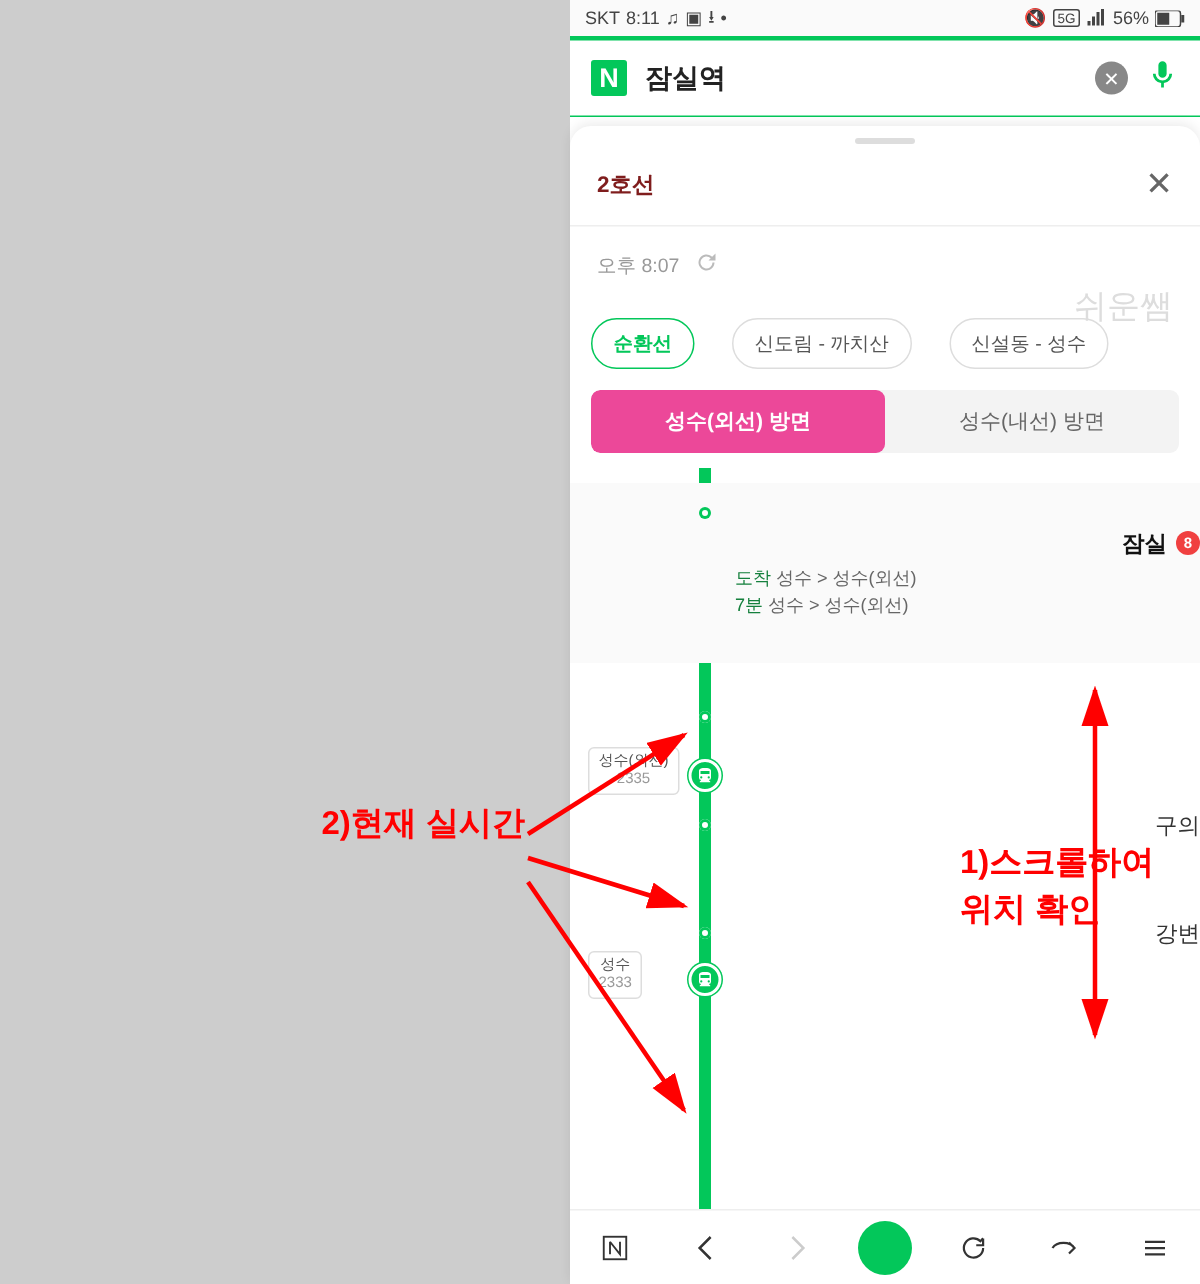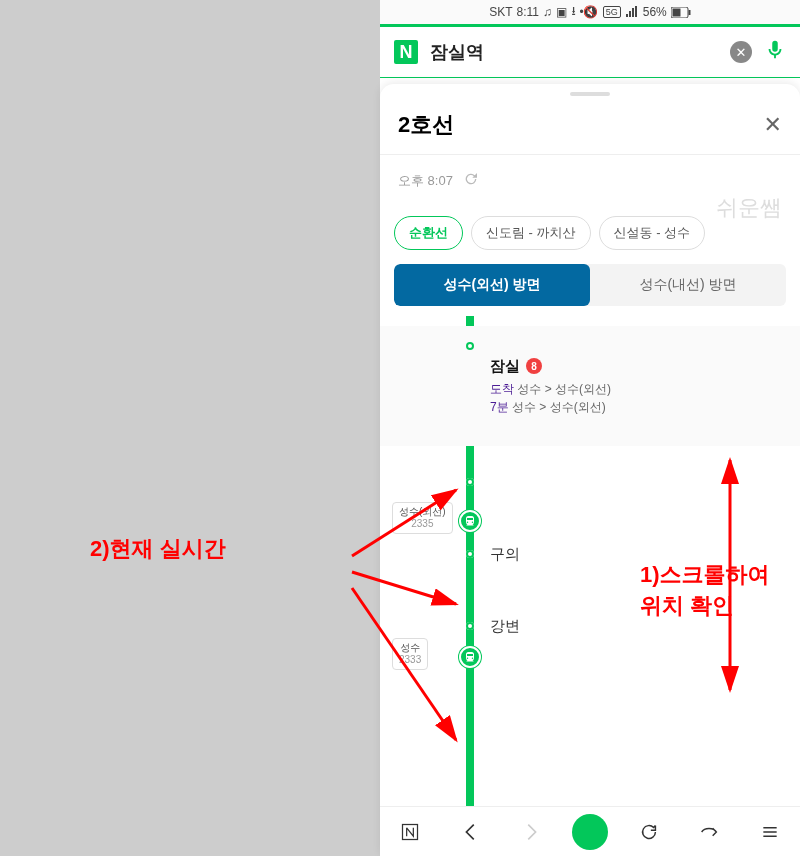--- a/index.html
+++ b/index.html
@@ -20,21 +20,21 @@
     background: #fff;
     display: flex;
     flex-direction: column;
   }
   
   .status-bar {
     height: 24px;
     background: #fafafa;
     display: flex;
     align-items: center;
-    justify-content: center;
+    justify-content: space-between;
     padding: 0 10px;
     font-size: 12px;
     color: #444;
   }
   .status-left { display:flex; align-items:center; gap:4px;}
   .status-right { display:flex; align-items:center; gap:4px;}
   .status-right svg { display:block; }
   
   .nav-header {
     height: 54px;
@@ -74,80 +74,80 @@
     position:relative;
   }
   .sheet-handle {
     width:40px; height:4px; background:#ddd; border-radius:2px;
     margin: 8px auto 6px;
   }
   .sheet-header {
     display:flex; align-items:center; justify-content:space-between;
     padding: 8px 18px 14px;
   }
-  .line-name { color:#000000; font-weight:700; font-size:22px;}
+  .line-name { color:#7f1d1d; font-weight:700; font-size:15px;}
   .close-x { font-size:22px; color:#666; }
   .divider { height:1px; background:#eee; }
   .info-row {
     display:flex; align-items:center; justify-content:space-between;
     padding: 16px 18px 4px;
     position:relative;
   }
   .info-title { font-weight:700; font-size:16px; color:#222;}
   .info-time { color:#999; font-size:13px; display:flex; align-items:center; gap:10px;}
   .watermark {
     position:absolute; right:18px; top:38px;
     font-size:22px; color:#ddd; font-weight:500;
     pointer-events:none;
   }
   
   .chips {
-    display:flex; gap:8px; padding: 22px 14px 14px; align-items: center;
+    display:flex; gap:25px; padding: 22px 14px 14px; align-items: center;
   }
   .chip {
     border:1px solid #ddd; border-radius: 18px;
     padding: 7px 14px; font-size:13px; color:#555;
   }
   .chip.active { border-color:#03c75a; color:#03c75a; font-weight:700;}
   
   .dir-tabs {
     margin: 0 14px 10px;
     display:flex; background:#f3f3f3; border-radius:6px; overflow:hidden;
   }
   .dir-tab {
     flex:1; text-align:center; padding:12px 0; font-size:14px; color:#666;
   }
-  .dir-tab.active { background:#0369a1; color:#fff; font-weight:600; border-radius:6px;text-align:center;}
+  .dir-tab.active { background:#ec4899; color:#fff; font-weight:600; border-radius:6px;text-align:center;}
   
   .line-wrap {
     flex:1; position:relative; overflow:hidden;
   }
   .line-track {
     position:absolute; left:86px; top:0; bottom:0; width:8px; background:#03c75a;
   }
   .stations { position:relative; padding-top:10px;}
   .station {
     position:relative; min-height:72px; padding-left:110px; display:flex; flex-direction:column; justify-content:center;
   }
   .station .dot {
     position:absolute; left:86px; width:8px; height:8px; background:#fff; border-radius:50%;
     top:50%; transform:translate(0,-50%);
     box-shadow: inset 0 0 0 2px #03c75a;
   }
   .station.current { background:#fafafa; min-height:110px;}
-  .station-name { font-size:15px; color:#333; display:flex; align-items:center; gap:6px;}
+  .station-name { font-size:15px; color:#333; display:flex; align-items:center; gap:6px;justify-content:flex-end;}
   .station.current .station-name { font-weight:700; color:#111;}
   .badge {
     display:inline-flex; width:16px; height:16px; border-radius:50%;
     align-items:center; justify-content:center; font-size:10px; color:#fff; font-weight:700;
   }
   .badge.red { background:#f04040;}
   .badge.olive { background:#7a7a2a;}
   .arrival { font-size:12px; color:#666; margin-top:4px; line-height:1.5;}
-  .arrival .hl { color:#4c1d95;}
+  .arrival .hl { color:#15803d;}
   
   .train {
     position:absolute; left:79px; width:22px; height:22px; border-radius:50%;
     background:#03c75a; border:2px solid #fff; box-shadow:0 0 0 1px #03c75a;
     display:flex; align-items:center; justify-content:center;
   }
   .train svg { display:block;}
   .train-tag {
     position:absolute; left:12px; background:#fff; border:1px solid #ddd;
     border-radius:4px; padding:3px 6px; font-size:10px; color:#555; text-align:center;
@@ -163,21 +163,21 @@
   .bn-btn.dim { color:#ccc;}
   .bn-home {
     width:36px; height:36px; border-radius:50%; background:#03c75a;
   }
   
   .anno {
     position:absolute; color:#ff0000; font-weight:700;
     pointer-events:none;
   }
   .anno-text-left {
-    left: 90px; top: 534px; font-size:22px; text-align:left; line-height:1.4;
+    left: 90px; top: 534px; font-size:22px; text-align:right; line-height:1.4;
     width:260px;
   }
   .anno-text-right {
     left: 640px; top: 540px; font-size:22px; text-align:left; line-height:1.4; width:150px;margin-top:20px;
   }
   svg.anno-svg {
     position:absolute; left:0; top:0; pointer-events:none;
   }
 </style>
 </head>

